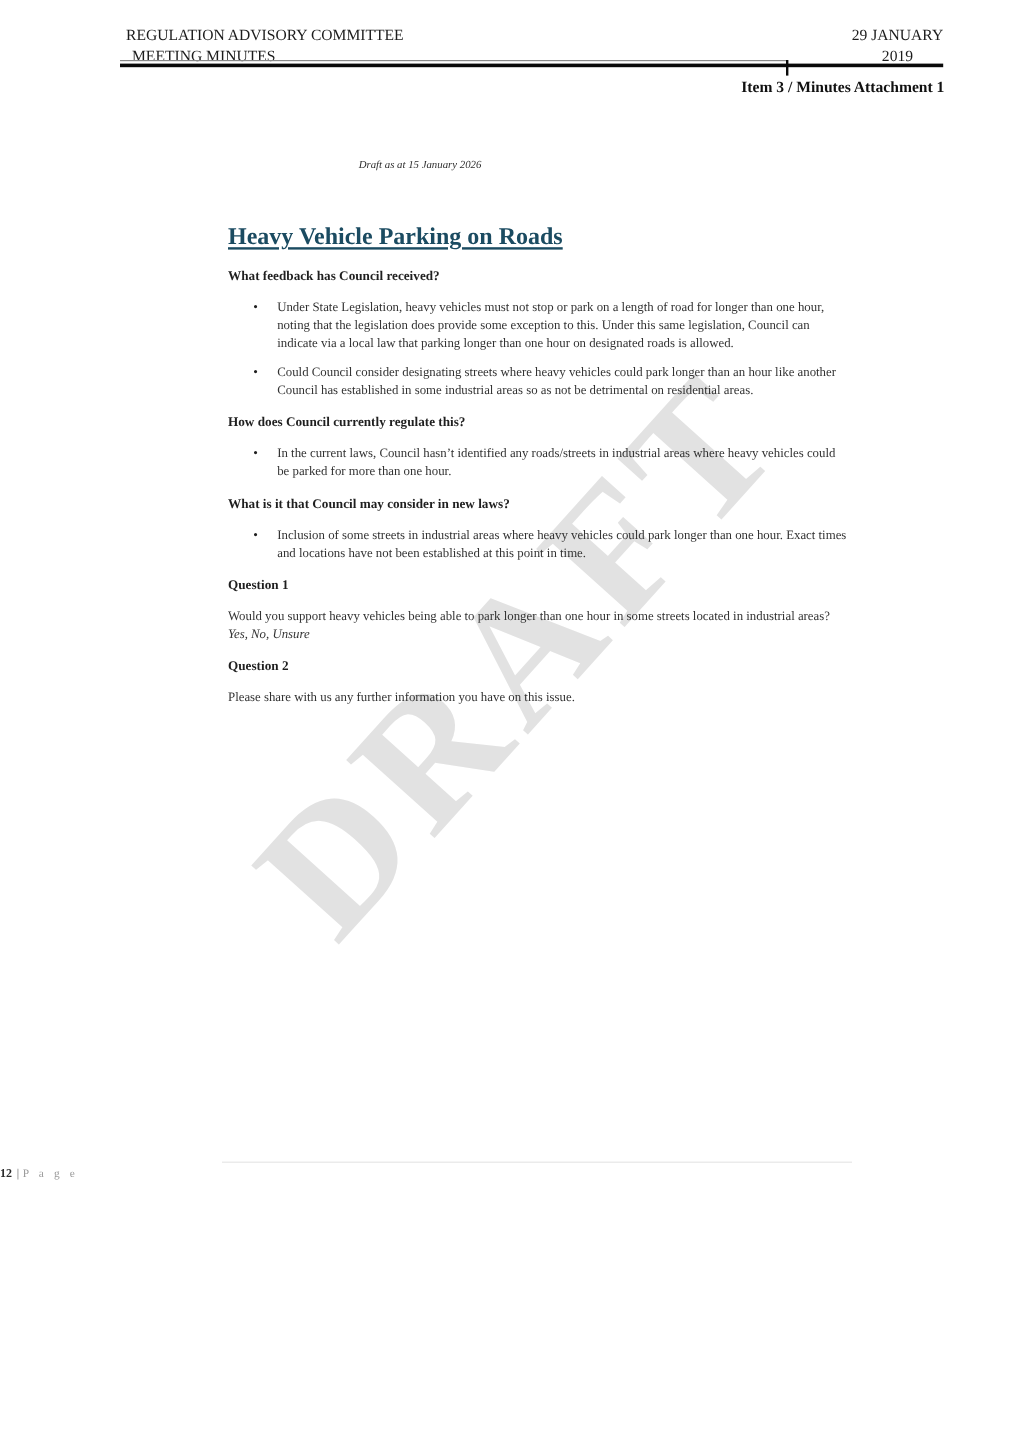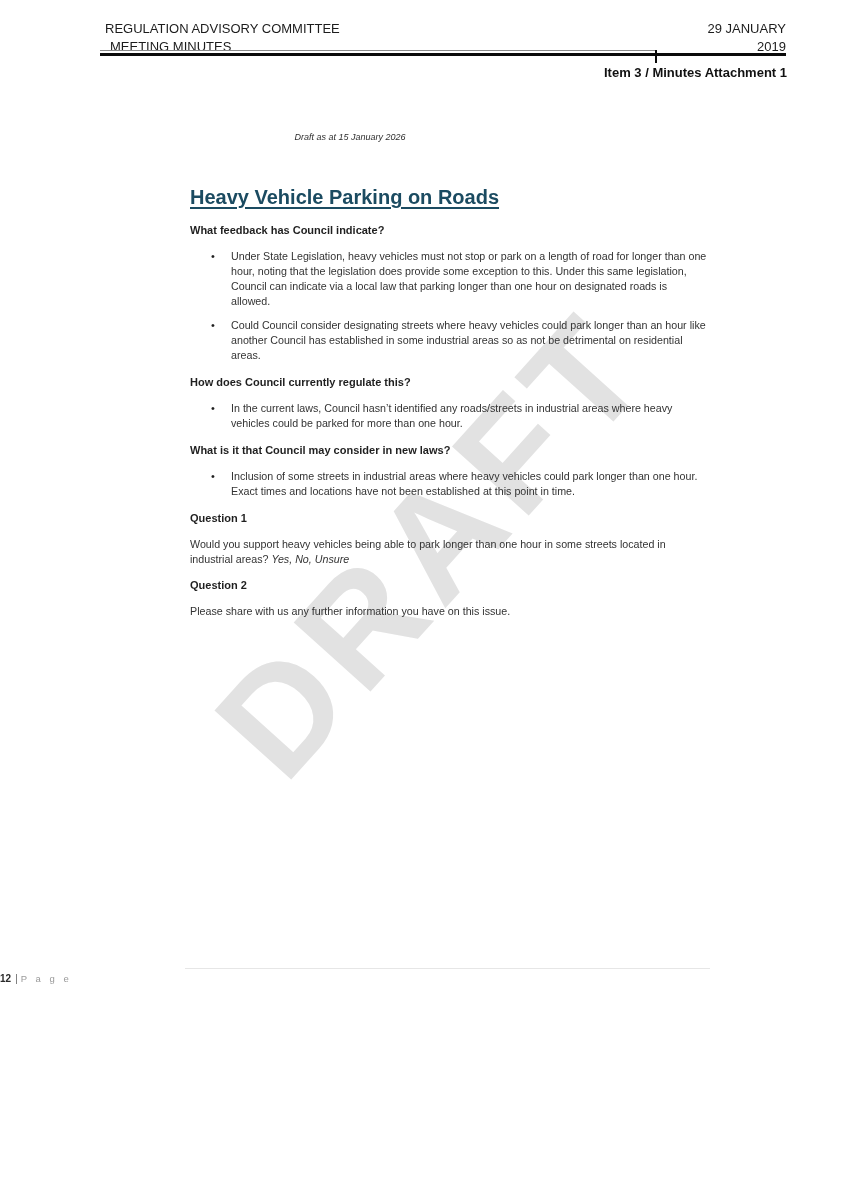--- a/index.html
+++ b/index.html
@@ -1,27 +1,27 @@
 <!DOCTYPE html>
 <html style="--title-color: #1b4b61; --watermark-color: #e2e2e2;"><head>
 <meta charset="utf-8">
 <style>
   html,body{margin:0;padding:0;background:#ffffff;}
   .page{
     position:relative;
     width:843px;height:1028px;
     background:#ffffff;
-    font-family:Liberation Sans, sans-serif;
+    font-family:Liberation Serif, serif;
     color:#303030;
     overflow:hidden;
   }
   
   .hdr-left{position:absolute;left:105px;top:20px;font-size:13px;color:#1c1c1c;line-height:18px;}
   .hdr-left .l2{padding-left:5px;}
-  .hdr-right{position:absolute;right:57px;top:20px;font-size:13px;color:#1c1c1c;line-height:18px;text-align:right;}
+  .hdr-right{position:absolute;right:57px;top:20px;font-size:13px;color:#1c1c1c;line-height:18px;text-align:center;}
   .hdr-hairline{position:absolute;left:100px;top:50px;width:556px;height:1px;background:#8a8a8a;}
   .hdr-rule{position:absolute;left:100px;top:53px;width:686px;height:3px;background:#0a0a0a;}
   .hdr-tick{position:absolute;left:655px;top:50px;width:2px;height:13px;background:#0a0a0a;}
   .attachment{position:absolute;right:56px;top:65px;font-size:13px;font-weight:bold;color:#111;}
   
   .draft-note{position:absolute;left:0;top:132px;width:700px;text-align:center;font-size:9px;font-style:italic;color:#2e2e2e;}
   
   .watermark{
     position:absolute;left:433px;top:545px;
     transform:translate(-50%,-50%) rotate(-48deg);
@@ -72,21 +72,21 @@
   <div class="hdr-tick"></div>
   <div class="attachment">Item 3 / Minutes Attachment 1</div>
 
   <div class="draft-note">Draft as at 15 January 2026</div>
 
   <div class="watermark">DRAFT</div>
 
   <div class="content">
     <h1 class="title">Heavy Vehicle Parking on Roads</h1>
 
-    <div class="sec-heading">What feedback has Council indicate?</div>
+    <div class="sec-heading">What feedback has Council received?</div>
     <div class="bullet-group">
       <div class="bullet-item">
         <span class="bullet">•</span>
         <span>Under State Legislation, heavy vehicles must not stop or park on a length of road for longer than one hour, noting that the legislation does provide some exception to this.  Under this same legislation, Council can indicate via a local law that parking longer than one hour on designated roads is allowed.</span>
       </div>
       <div class="bullet-item">
         <span class="bullet">•</span>
         <span>Could Council consider designating streets where heavy vehicles could park longer than an hour like another Council has established in some industrial areas so as not be detrimental on residential areas.</span>
       </div>
     </div>

